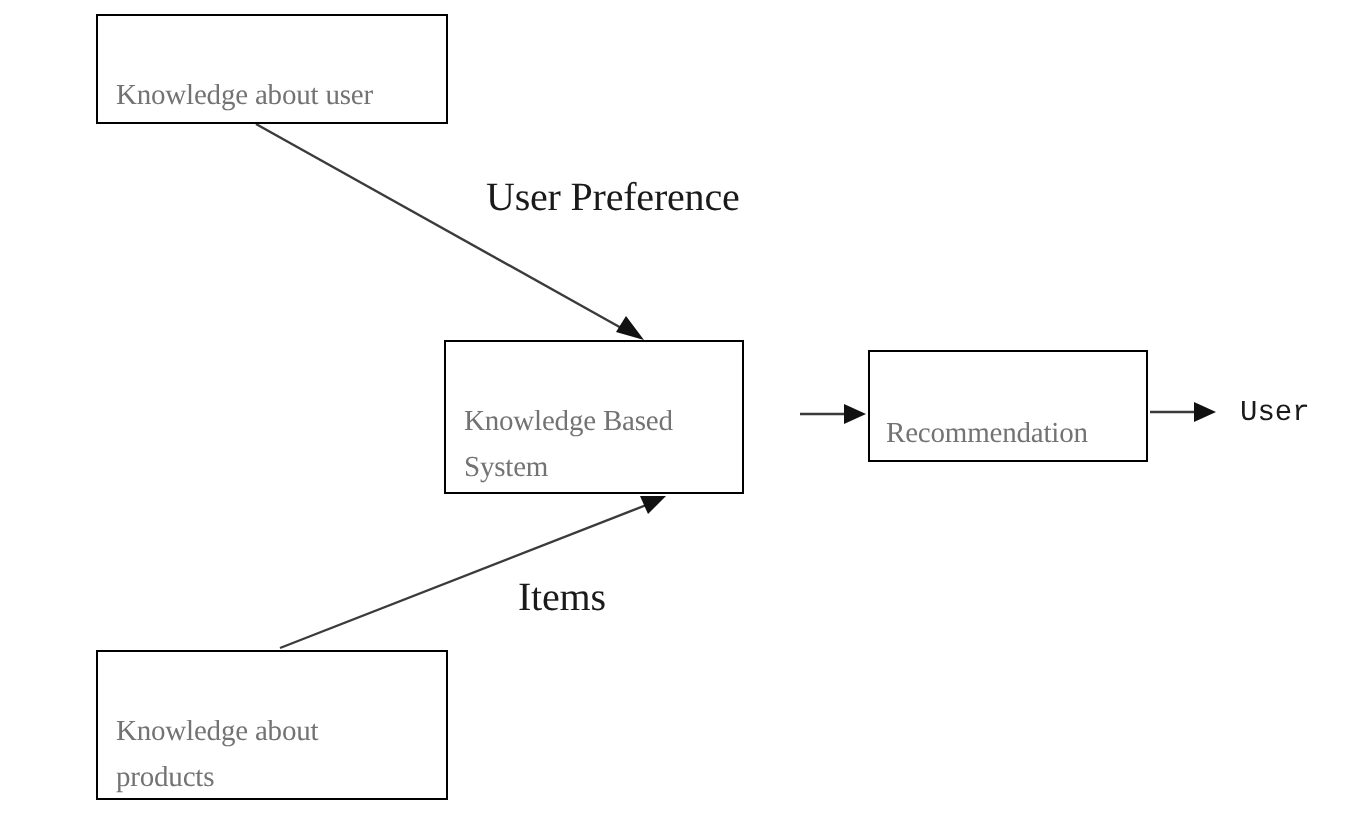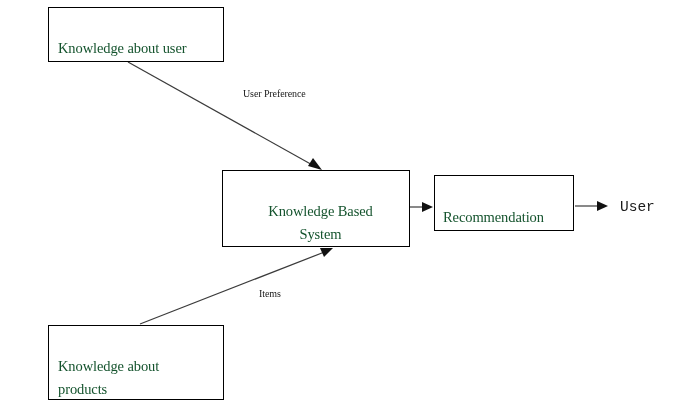--- a/index.html
+++ b/index.html
@@ -19,31 +19,31 @@
     background: #ffffff;
     overflow: hidden;
   }
   .node {
     position: absolute;
     box-sizing: border-box;
     border: 1px solid #000000;
     background: #ffffff;
     font-size: 14.5px;
     line-height: 1.55;
-    color: #14532d;
+    color: #737373;
     padding: 7px 0 0 9px;
     white-space: pre-line;
     letter-spacing: -0.1px;
   }
   .node .node-text {
     display: block;
   }
   .edge-label {
     position: absolute;
-    font-size: 10px;
+    font-size: 20px;
     line-height: 1;
     color: #1a1a1a;
     white-space: nowrap;
     letter-spacing: -0.1px;
   }
   .free-label {
     position: absolute;
     font-size: 14.5px;
     line-height: 1;
     color: #1a1a1a;
@@ -90,21 +90,21 @@
     <g>
       <line x1="575" y1="206" x2="598" y2="206"></line>
       <polygon class="head" points="608,206 597,201 597,211"></polygon>
     </g>
   </svg>
 
   <div class="node" style="left:48px; top:7px; width:176px; height:55px;">
     <span class="node-text">Knowledge about user</span>
   </div>
 
-  <div class="node" style="left:222px; top:170px; width:188px; height:77px;text-align:center;">
+  <div class="node" style="left:222px; top:170px; width:150px; height:77px;">
     <span class="node-text">Knowledge Based
 System</span>
   </div>
 
   <div class="node" style="left:434px; top:175px; width:140px; height:56px; padding-top:8px; padding-left:8px;">
     <span class="node-text">Recommendation</span>
   </div>
 
   <div class="node" style="left:48px; top:325px; width:176px; height:75px;">
     <span class="node-text">Knowledge about

